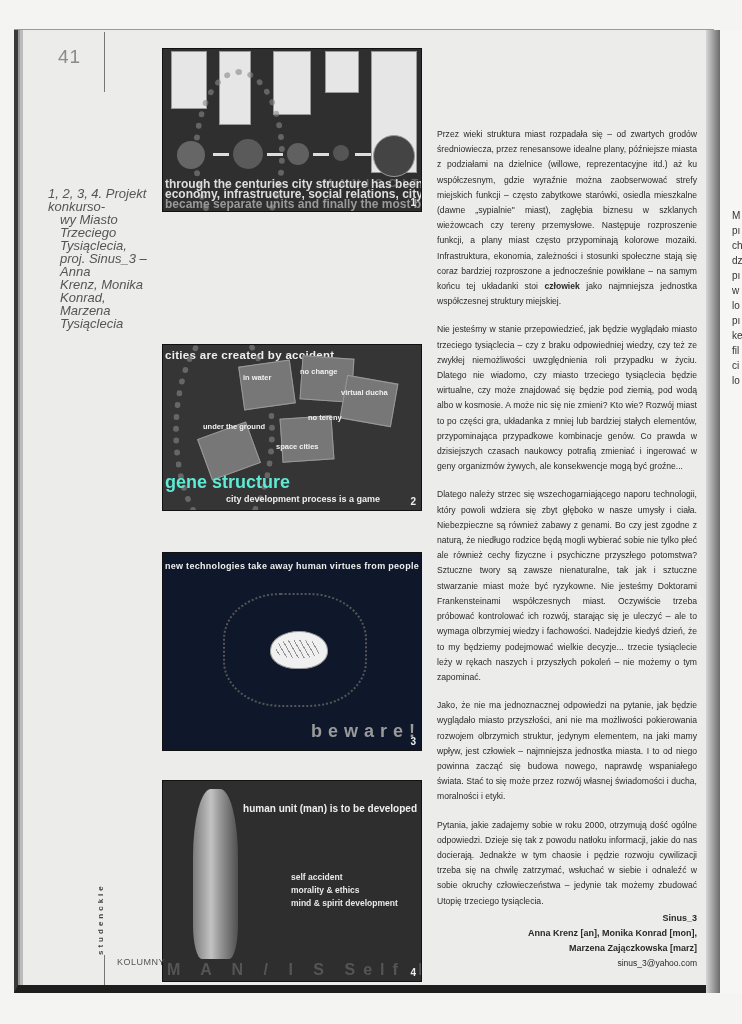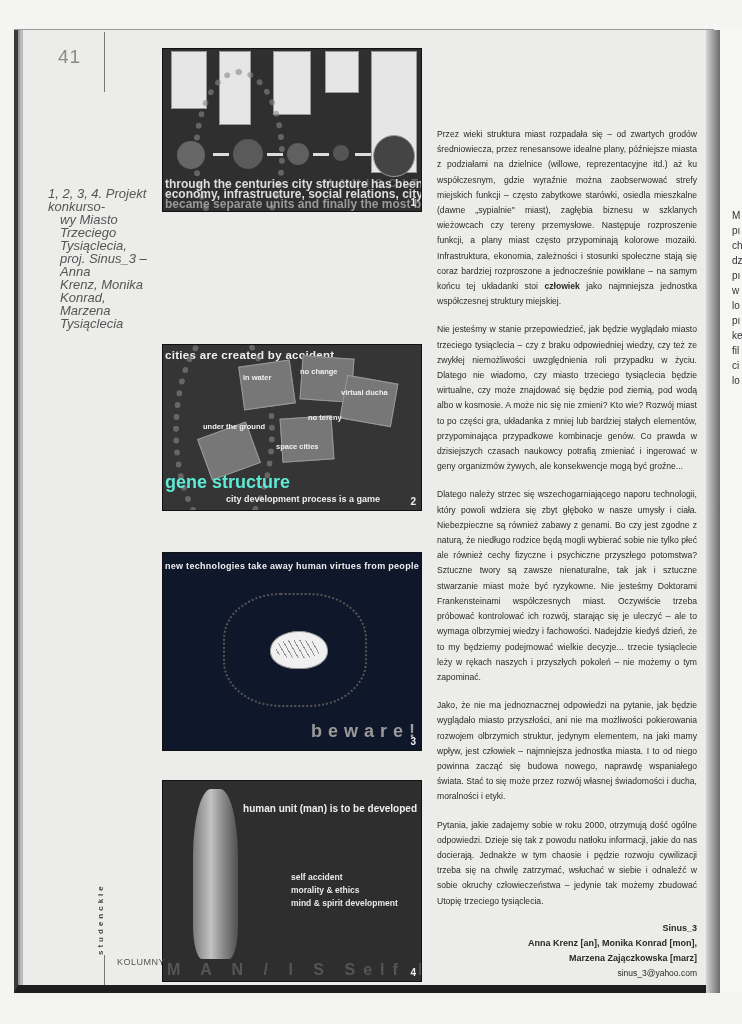--- a/index.html
+++ b/index.html
@@ -155,20 +155,20 @@
 
 <div class="vertical-label">studenckie</div>
 <div class="vrule-bottom"></div>
 <div class="section-label">KOLUMNY</div>
 
 <div class="body-col">
   <p><span>Przez wieki struktura miast rozpadała się – od zwartych grodów średniowiecza, przez renesansowe idealne plany, późniejsze miasta z podziałami na dzielnice (willowe, reprezentacyjne itd.) aż ku współczesnym, gdzie wyraźnie można zaobserwować strefy miejskich funkcji – często zabytkowe starówki, osiedla mieszkalne (dawne „sypialnie" miast), zagłębia biznesu w szklanych wieżowcach czy tereny przemysłowe. Następuje rozproszenie funkcji, a plany miast często przypominają kolorowe mozaiki. Infrastruktura, ekonomia, zależności i stosunki społeczne stają się coraz bardziej rozproszone a jednocześnie powikłane – na samym końcu tej układanki stoi</span> <b>człowiek</b> <span>jako najmniejsza jednostka współczesnej struktury miejskiej.</span></p>
   <p>Nie jesteśmy w stanie przepowiedzieć, jak będzie wyglądało miasto trzeciego tysiąclecia – czy z braku odpowiedniej wiedzy, czy też ze zwykłej niemożliwości uwzględnienia roli przypadku w życiu. Dlatego nie wiadomo, czy miasto trzeciego tysiąclecia będzie wirtualne, czy może znajdować się będzie pod ziemią, pod wodą albo w kosmosie. A może nic się nie zmieni? Kto wie? Rozwój miast to po części gra, układanka z mniej lub bardziej stałych elementów, przypominająca przypadkowe kombinacje genów. Co prawda w dzisiejszych czasach naukowcy potrafią zmieniać i ingerować w geny organizmów żywych, ale konsekwencje mogą być groźne...</p>
   <p>Dlatego należy strzec się wszechogarniającego naporu technologii, który powoli wdziera się zbyt głęboko w nasze umysły i ciała. Niebezpieczne są również zabawy z genami. Bo czy jest zgodne z naturą, że niedługo rodzice będą mogli wybierać sobie nie tylko płeć ale również cechy fizyczne i psychiczne przyszłego potomstwa? Sztuczne twory są zawsze nienaturalne, tak jak i sztuczne stwarzanie miast może być ryzykowne. Nie jesteśmy Doktorami Frankensteinami współczesnych miast. Oczywiście trzeba próbować kontrolować ich rozwój, starając się je uleczyć – ale to wymaga olbrzymiej wiedzy i fachowości. Nadejdzie kiedyś dzień, że to my będziemy podejmować wielkie decyzje... trzecie tysiąclecie leży w rękach naszych i przyszłych pokoleń – nie możemy o tym zapominać.</p>
   <p>Jako, że nie ma jednoznacznej odpowiedzi na pytanie, jak będzie wyglądało miasto przyszłości, ani nie ma możliwości pokierowania rozwojem olbrzymich struktur, jedynym elementem, na jaki mamy wpływ, jest człowiek – najmniejsza jednostka miasta. I to od niego powinna zacząć się budowa nowego, naprawdę wspaniałego świata. Stać to się może przez rozwój własnej świadomości i ducha, moralności i etyki.</p>
-  <p style="margin-bottom:12px">Pytania, jakie zadajemy sobie w roku 2000, otrzymują dość ogólne odpowiedzi. Dzieje się tak z powodu natłoku informacji, jakie do nas docierają. Jednakże w tym chaosie i pędzie rozwoju cywilizacji trzeba się na chwilę zatrzymać, wsłuchać w siebie i odnaleźć w sobie okruchy człowieczeństwa – jedynie tak możemy zbudować Utopię trzeciego tysiąclecia.</p>
+  <p style="margin-bottom:2px">Pytania, jakie zadajemy sobie w roku 2000, otrzymują dość ogólne odpowiedzi. Dzieje się tak z powodu natłoku informacji, jakie do nas docierają. Jednakże w tym chaosie i pędzie rozwoju cywilizacji trzeba się na chwilę zatrzymać, wsłuchać w siebie i odnaleźć w sobie okruchy człowieczeństwa – jedynie tak możemy zbudować Utopię trzeciego tysiąclecia.</p>
   <div class="signature">
     <div class="b">Sinus_3</div>
     <div class="b">Anna Krenz [an], Monika Konrad [mon],</div>
     <div class="b">Marzena Zajączkowska [marz]</div>
     <div class="email">sinus_3@yahoo.com</div>
   </div>
 </div>
 
 </body></html>

